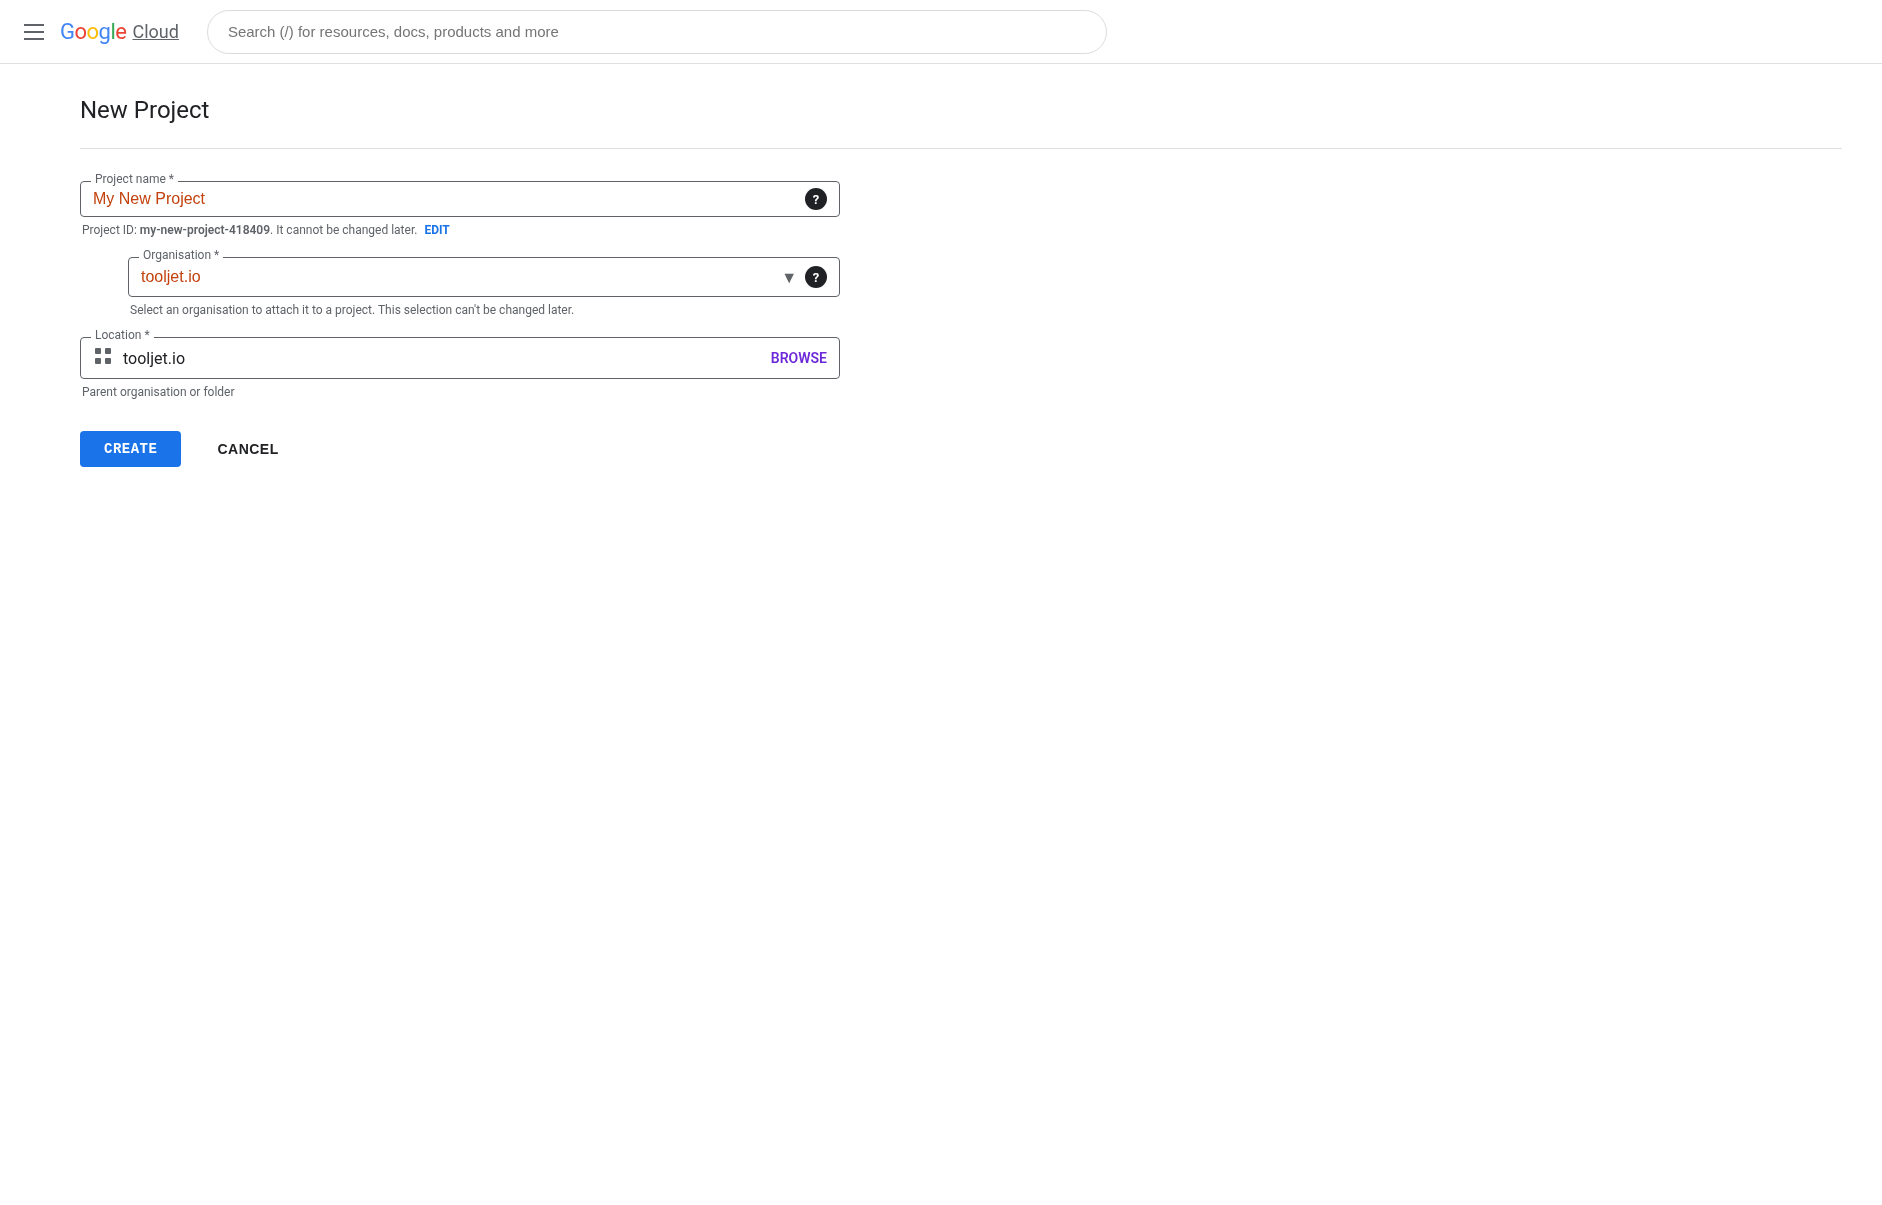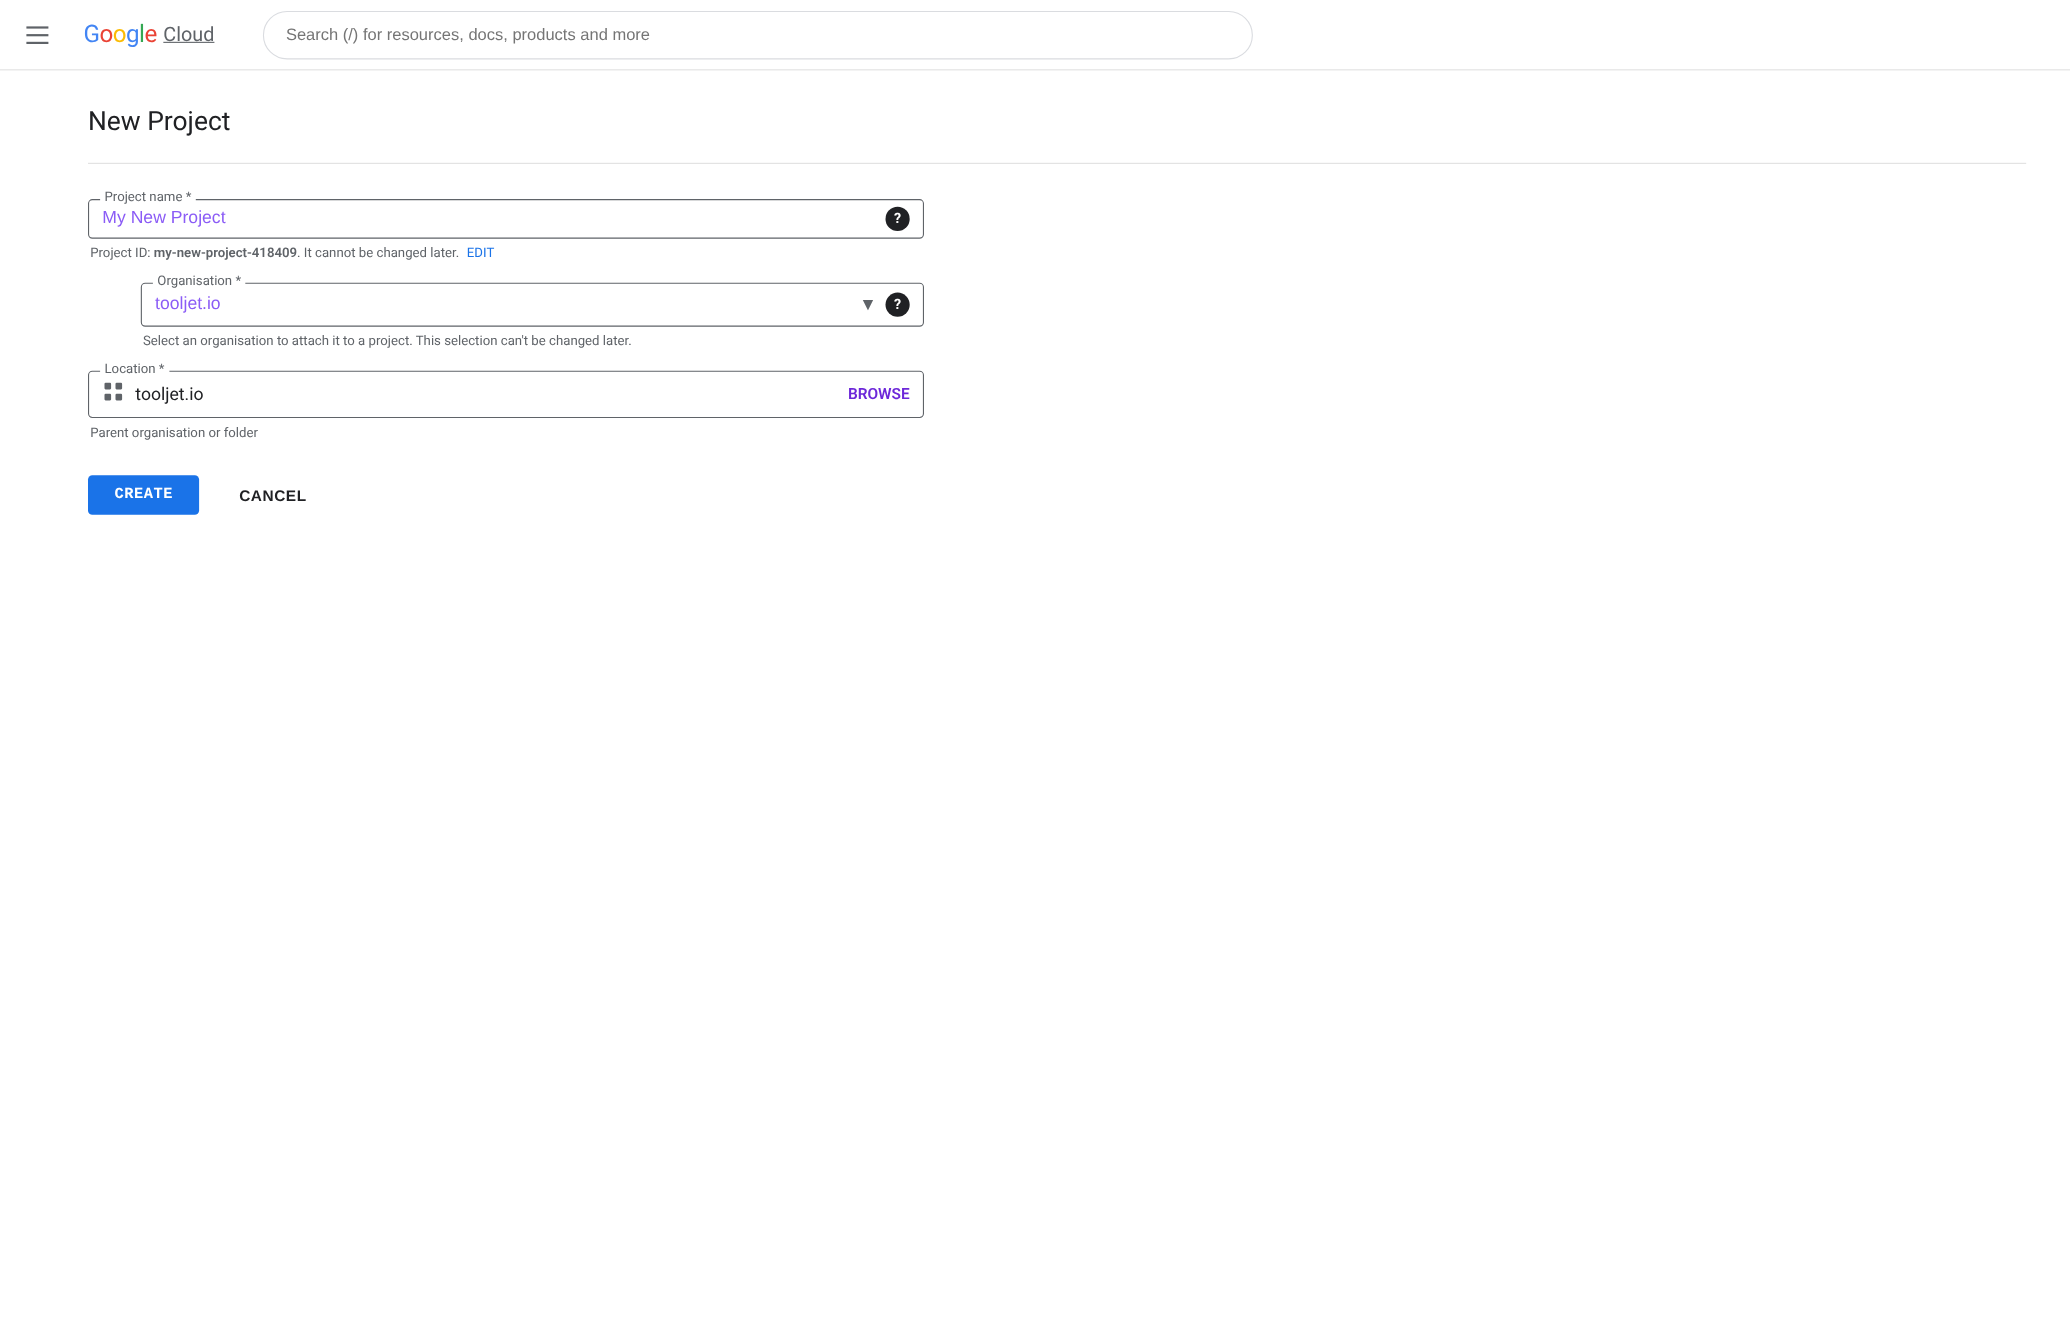--- a/index.html
+++ b/index.html
@@ -15,21 +15,21 @@
       font-size: 14px;
     }
 
     
     .header {
       display: flex;
       align-items: center;
       padding: 8px 16px;
       border-bottom: 1px solid #e0e0e0;
       height: 64px;
-      gap: 24px;
+      gap: 8px;
     }
 
     .hamburger-icon {
       cursor: pointer;
       display: flex;
       flex-direction: column;
       gap: 5px;
       padding: 8px;
     }
 
@@ -130,21 +130,21 @@
       font-size: 12px;
       color: #5f6368;
       font-weight: 400;
     }
 
     .floating-field .field-input {
       width: 100%;
       border: none;
       outline: none;
       font-size: 16px;
-      color: #8b5cf6;
+      color: #c2410c;
       background: transparent;
       padding-right: 40px;
     }
 
     .floating-field .field-icon {
       position: absolute;
       right: 12px;
       top: 50%;
       transform: translateY(-50%);
       cursor: pointer;
@@ -170,21 +170,21 @@
       margin-top: 6px;
       padding: 0 2px;
     }
 
     .helper-text .bold-id {
       font-weight: 600;
     }
 
     .edit-link {
       color: #1a73e8;
-      font-weight: 400;
+      font-weight: 700;
       font-size: 12px;
       text-decoration: none;
       cursor: pointer;
       margin-left: 4px;
     }
 
     .field-with-dropdown {
       display: flex;
       align-items: center;
     }

